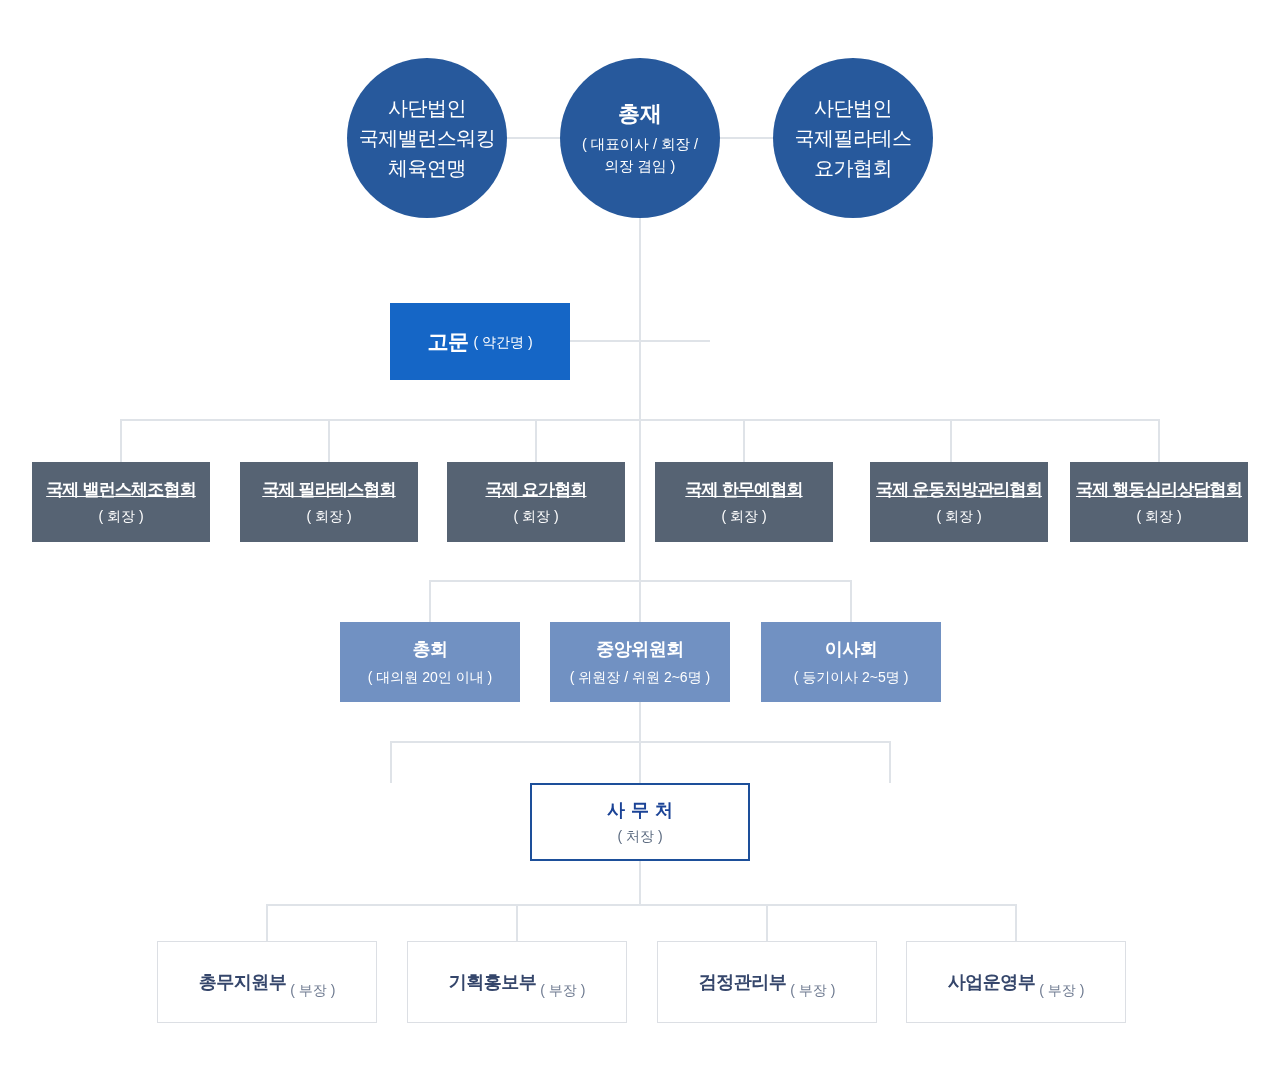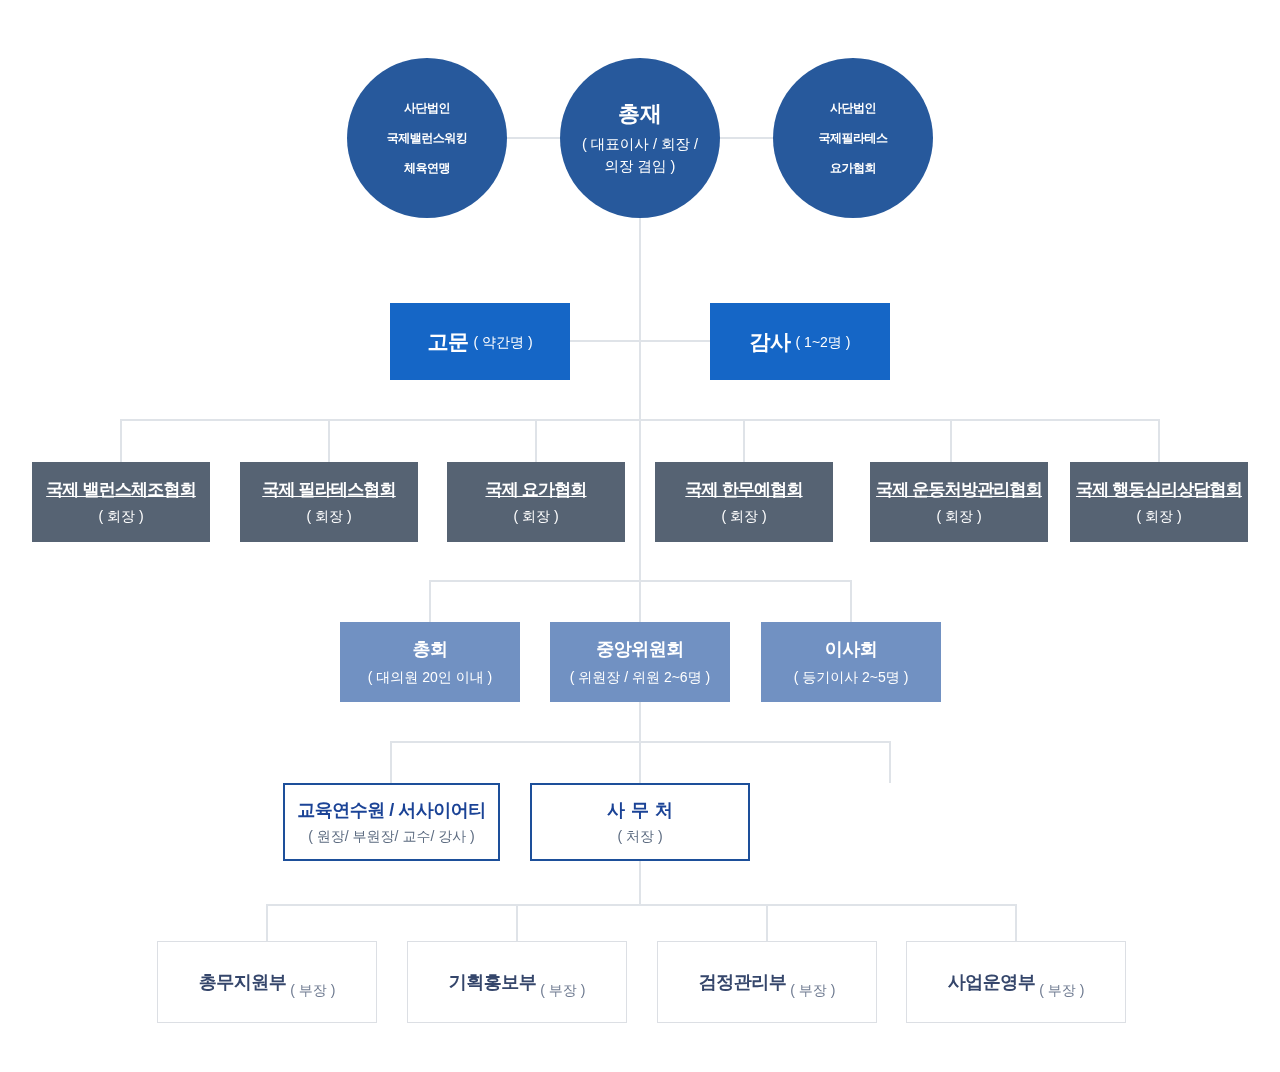--- a/index.html
+++ b/index.html
@@ -7,21 +7,21 @@
   .canvas { position:relative; width:1280px; height:1072px; background:#ffffff; overflow:hidden; }
 
   
   .line { position:absolute; background:#dfe3e8; }
 
   
   .node { position:absolute; display:flex; flex-direction:column; align-items:center; justify-content:center; text-align:center; }
 
   
   .circle { width:160px; height:160px; border-radius:50%; background:#27599c; color:#ffffff; }
-  .circle .c-line { font-size:12px; font-weight:bold; line-height:30px; letter-spacing:-0.5px; }
+  .circle .c-line { font-size:20px; font-weight:normal; line-height:30px; letter-spacing:-0.5px; }
   .circle .p-title { font-size:22px; font-weight:bold; line-height:30px; margin-bottom:4px; }
   .circle .p-sub { font-size:14.5px; line-height:22px; }
 
   
   .blue-box { flex-direction:row; gap:5px; background:#1566c6; color:#ffffff; }
   .blue-box .t { font-size:21px; font-weight:bold; letter-spacing:-0.5px; }
   .blue-box .s { font-size:14px; margin-top:3px; }
 
   
   .slate-box { background:#566373; color:#ffffff; gap:7px; }
@@ -94,24 +94,20 @@
   <div class="node circle" style="left:773px;top:58px">
     <div class="c-line">사단법인</div>
     <div class="c-line">국제필라테스</div>
     <div class="c-line">요가협회</div>
   </div>
 
   <div class="node blue-box" style="left:390px;top:303px;width:180px;height:77px">
     <span class="t">고문</span>
     <span class="s">( 약간명 )</span>
   </div>
-  <div class="node blue-box" style="left:710px;top:303px;width:180px;height:77px">
-    <span class="t">감사</span>
-    <span class="s">( 1~2명 )</span>
-  </div>
 
   <div class="node slate-box" style="left:32px;top:462px;width:178px;height:80px">
     <div class="t">국제 밸런스체조협회</div>
     <div class="s">( 회장 )</div>
   </div>
   <div class="node slate-box" style="left:240px;top:462px;width:178px;height:80px">
     <div class="t">국제 필라테스협회</div>
     <div class="s">( 회장 )</div>
   </div>
   <div class="node slate-box" style="left:447px;top:462px;width:178px;height:80px">
@@ -137,24 +133,20 @@
   </div>
   <div class="node mblue-box" style="left:550px;top:622px;width:180px;height:80px">
     <div class="t">중앙위원회</div>
     <div class="s">( 위원장 /  위원 2~6명 )</div>
   </div>
   <div class="node mblue-box" style="left:761px;top:622px;width:180px;height:80px">
     <div class="t">이사회</div>
     <div class="s">( 등기이사 2~5명 )</div>
   </div>
 
-  <div class="node outline-box" style="left:283px;top:783px;width:217px;height:78px">
-    <div class="t">교육연수원 / 서사이어티</div>
-    <div class="s">( 원장/ 부원장/ 교수/ 강사 )</div>
-  </div>
   <div class="node outline-box" style="left:530px;top:783px;width:220px;height:78px">
     <div class="t spaced">사무처</div>
     <div class="s">( 처장 )</div>
   </div>
 
   <div class="node dept-box" style="left:157px;top:941px;width:220px;height:82px">
     <span class="t">총무지원부</span>
     <span class="s">( 부장 )</span>
   </div>
   <div class="node dept-box" style="left:407px;top:941px;width:220px;height:82px">

